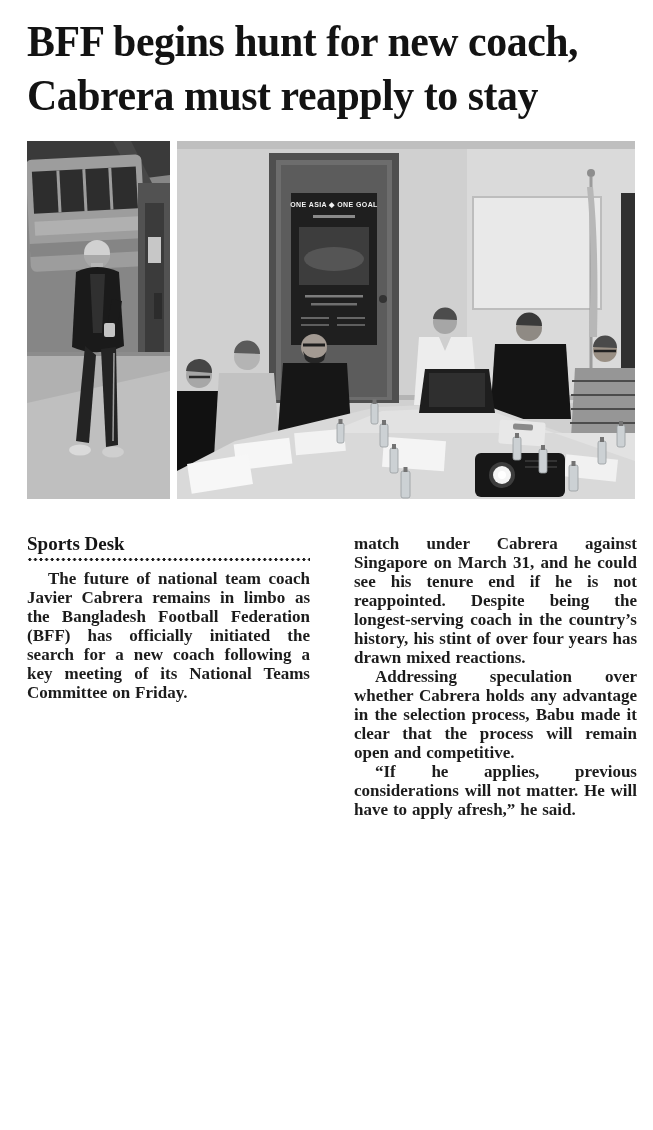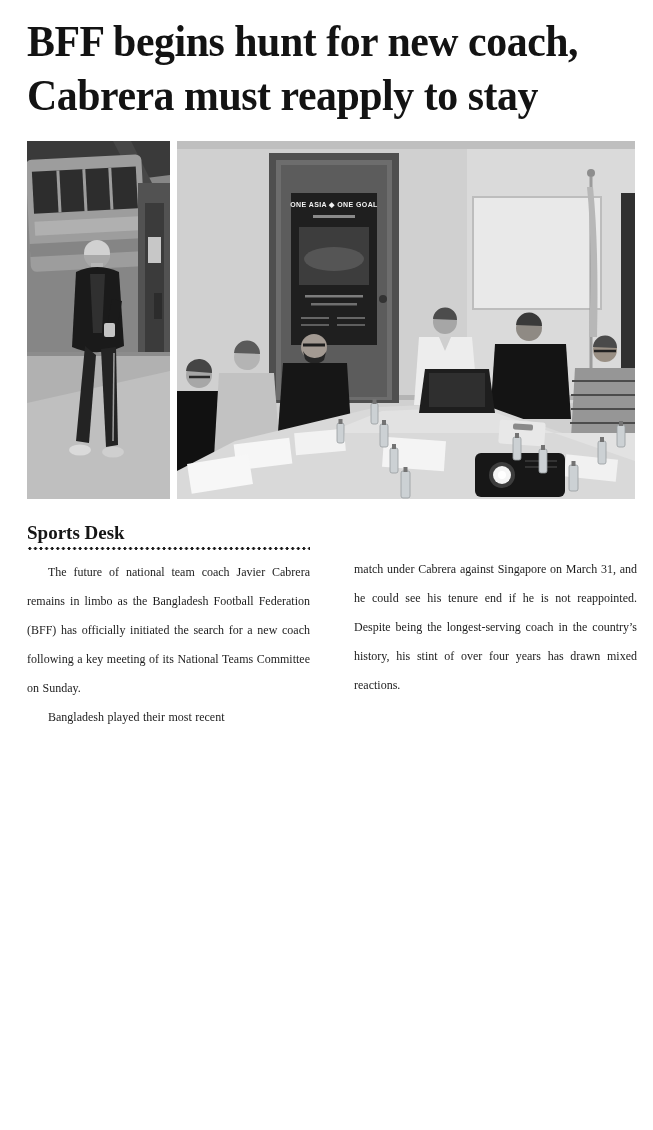--- a/index.html
+++ b/index.html
@@ -21,46 +21,47 @@
     transform: scaleX(0.93);
     transform-origin: left top;
   }
   .headline .hl-line { display: block; white-space: nowrap; }
 
   
   figure.photo { margin: 18px 0 0 0; width: 608px; height: 358px; }
   figure.photo svg { display: block; }
 
   
-  .columns { display: flex; gap: 44px; margin-top: 24px; align-items: center; }
+  .columns { display: flex; gap: 44px; margin-top: 35px; }
   .col { flex: 1 1 0; min-width: 0; }
 
   .byline {
     font-weight: bold;
     font-size: 19px;
     line-height: 1.1;
     color: #151515;
     margin: 0 0 2px 0;
   }
   .dotted-rule {
     height: 5px; width: 100%;
     background-image: radial-gradient(circle, #1b1b1b 1.35px, transparent 1.6px);
     background-size: 5.6px 5px;
     background-position: 0 60%;
     background-repeat: repeat-x;
     margin-bottom: 7px;
   }
 
   .para {
     margin: 0;
-    font-size: 12px;
-    line-height: 29px;
+    font-size: 17px;
+    line-height: 19px;
     text-align: justify;
     text-indent: 21px;
     word-spacing: 0.04em;
+    font-weight: bold;
   }
   .col-right .para:first-child { text-indent: 0; }
 </style>
 </head>
 <body>
 
 <div class="page">
 
   <h1 class="headline">
     <span class="hl-line">BFF begins hunt for new coach,</span>
@@ -238,22 +239,23 @@
         </g>
       </g>
     </svg>
   </figure>
 
   <div class="columns">
     <div class="col col-left">
       <p class="byline">Sports Desk</p>
       <div class="dotted-rule"></div>
       <div>
-          <p class="para">The future of national team coach Javier Cabrera remains in limbo as the Bangladesh Football Federation (BFF) has officially initiated the search for a new coach following a key meeting of its National Teams Committee on Sunday.</p>
-          <p class="para">Bangladesh played their most recent</p>
+          <p class="para">The future of national team coach Javier Cabrera remains in limbo as the Bangladesh Football Federation (BFF) has officially initiated the search for a new coach following a key meeting of its National Teams Committee on Friday.</p>
         </div>
     </div>
     <div class="col col-right">
         <p class="para">match under Cabrera against Singapore on March 31, and he could see his tenure end if he is not reappointed. Despite being the longest-serving coach in the country’s history, his stint of over four years has drawn mixed reactions.</p>
+        <p class="para">Addressing speculation over whether Cabrera holds any advantage in the selection process, Babu made it clear that the process will remain open and competitive.</p>
+        <p class="para">“If he applies, previous considerations will not matter. He will have to apply afresh,” he said.</p>
       </div>
   </div>
 
 </div>
 
 </body></html>

